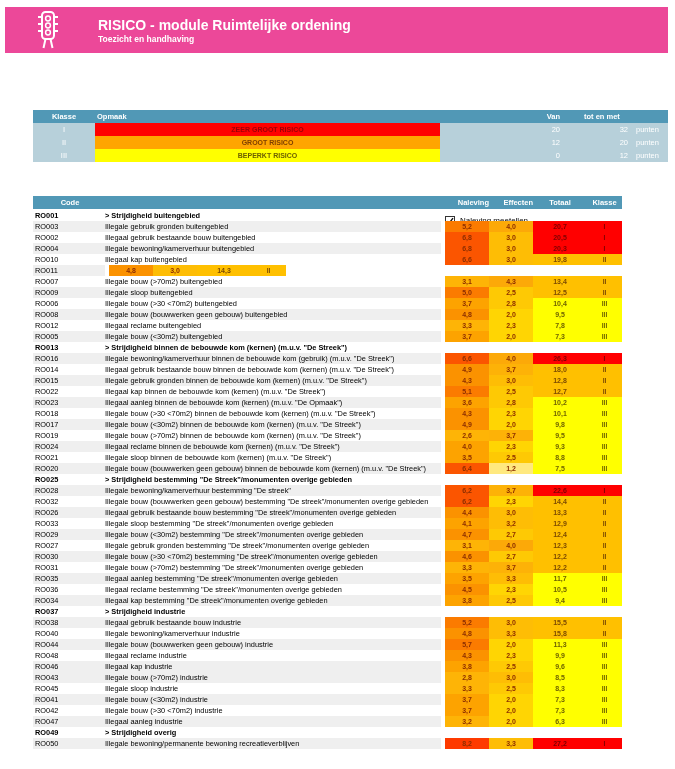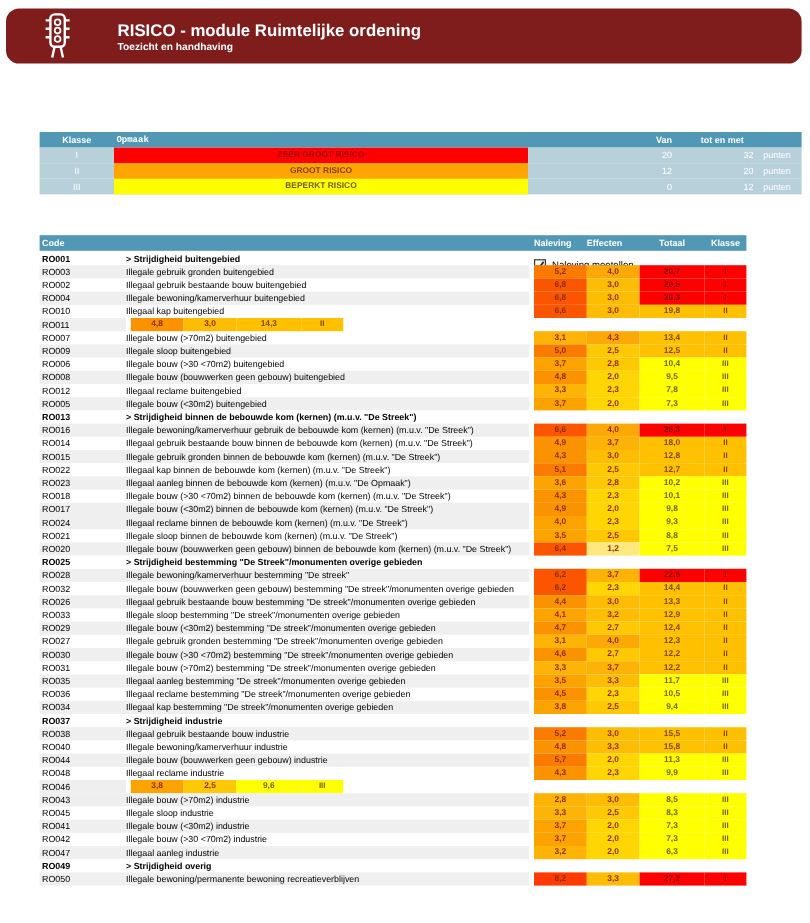--- a/index.html
+++ b/index.html
@@ -1,50 +1,50 @@
 <!DOCTYPE html>
 <html><head>
 <meta charset="utf-8">
 <style>
   html,body{margin:0;padding:0;}
   body{width:675px;height:769px;background:#fff;font-family:"Liberation Sans","DejaVu Sans",sans-serif;position:relative;overflow:hidden;}
   *{box-sizing:border-box;}
 
   
-  .topbar{position:absolute;left:5px;top:7px;width:663px;height:46px;background:#7f1d1d;display:flex;align-items:center;border-radius:11px;}
+  .topbar{position:absolute;left:5px;top:7px;width:663px;height:46px;background:#ec4899;display:flex;align-items:center;}
   .tl-icon{margin-left:29px;flex:0 0 auto;}
   .titles{margin-left:36px;color:#fff;}
   .title{font-size:14px;font-weight:bold;line-height:16px;}
   .subtitle{font-size:8.5px;font-weight:bold;line-height:10px;margin-top:1px;}
 
   
   .legend{position:absolute;left:33px;top:110px;width:635px;font-size:7.5px;}
   .lheader{display:flex;background:#5198b6;color:#fff;height:13px;align-items:center;font-weight:bold;}
   .lrow{display:flex;background:#b7d0da;color:#fff;height:13px;align-items:center;}
   .lc-klasse{width:62px;text-align:center;}
   .lc-opmaak{width:345px;}
-  .lheader .lc-opmaak{padding-left:2px;font-family:Liberation Mono, monospace;}
+  .lheader .lc-opmaak{padding-left:2px;}
   .lrow .lc-opmaak{height:13px;line-height:13px;text-align:center;font-weight:bold;font-size:7px;}
   .lc-sp{flex:1;}
   .lc-van{width:35px;text-align:right;}
   .lc-tot{width:68px;text-align:right;}
   .lheader .lc-tot{text-align:left;padding-left:24px;}
   .lc-punt{width:40px;padding-left:8px;}
 
   
   .cbrow{position:absolute;left:445px;top:176px;display:flex;align-items:flex-start;font-size:8px;color:#000;margin-top:40px;}
   .cb{width:10px;height:10px;border:1px solid #333;background:#fff;display:flex;align-items:center;justify-content:center;margin-right:5px;}
 
   
   .rtable{position:absolute;left:33px;top:196px;width:589px;}
   .rheader{display:flex;height:13px;background:#5198b6;color:#fff;font-weight:bold;font-size:7.5px;align-items:center;margin-bottom:1px;}
-  .h-code{width:72px;padding-left:2px;}
+  .h-code{width:72px;padding-left:2px;text-align:center;}
   .h-desc{width:336px;}
   .h-gap{width:4px;}
-  .h-nal,.h-eff{width:44px;text-align:left;}
+  .h-nal,.h-eff{width:44px;text-align:right;}
   .h-tot{width:54px;text-align:center;}
   .h-kla{width:35px;text-align:center;}
 
   .trow{display:flex;height:11px;font-size:7.4px;color:#000;}
   .c-code{width:72px;padding-left:2px;line-height:11px;}
   .c-desc{width:336px;line-height:11px;white-space:nowrap;overflow:hidden;}
   .c-gap{width:4px;background:#fff;}
   .c-val{width:44px;text-align:center;line-height:11px;font-weight:bold;font-size:7px;}
   .c-tot{width:54px;text-align:center;line-height:11px;font-weight:bold;font-size:7px;}
   .c-kla{width:35px;text-align:center;line-height:11px;font-weight:bold;font-size:6.6px;}
@@ -229,21 +229,21 @@
         <div class="c-tot" style="background: rgb(255, 255, 0); color: rgb(111, 99, 0);">7,3</div>
         <div class="c-kla" style="background: rgb(255, 255, 0); color: rgb(111, 99, 0);">III</div>
       </div>
       <div class="trow section">
         <div class="c-code">RO013</div>
         <div class="c-desc">&gt; Strijdigheid binnen de bebouwde kom (kernen) (m.u.v. "De Streek")</div>
         <div class="c-gap"></div>
       </div>
       <div class="trow alt">
         <div class="c-code">RO016</div>
-        <div class="c-desc">Illegale bewoning/kamerverhuur gebruik de bebouwde kom (kernen) (m.u.v. "De Streek")</div>
+        <div class="c-desc">Illegale bewoning/kamerverhuur binnen de bebouwde kom (gebruik) (m.u.v. "De Streek")</div>
         <div class="c-gap"></div>
         <div class="c-val" style="background: rgb(251, 85, 0); color: rgb(140, 46, 0);">6,6</div>
         <div class="c-val" style="background: rgb(252, 169, 8); color: rgb(140, 46, 0);">4,0</div>
         <div class="c-tot" style="background: rgb(255, 0, 0); color: rgb(127, 0, 0);">26,3</div>
         <div class="c-kla" style="background: rgb(255, 0, 0); color: rgb(127, 0, 0);">I</div>
       </div>
       <div class="trow">
         <div class="c-code">RO014</div>
         <div class="c-desc">Illegaal gebruik bestaande bouw binnen de bebouwde kom (kernen) (m.u.v. "De Streek")</div>
         <div class="c-gap"></div>
@@ -290,20 +290,29 @@
       </div>
       <div class="trow alt">
         <div class="c-code">RO017</div>
         <div class="c-desc">Illegale bouw (&lt;30m2) binnen de bebouwde kom (kernen) (m.u.v. "De Streek")</div>
         <div class="c-gap"></div>
         <div class="c-val" style="background: rgb(251, 146, 0); color: rgb(140, 46, 0);">4,9</div>
         <div class="c-val" style="background: rgb(255, 213, 3); color: rgb(140, 46, 0);">2,0</div>
         <div class="c-tot" style="background: rgb(255, 255, 0); color: rgb(111, 99, 0);">9,8</div>
         <div class="c-kla" style="background: rgb(255, 255, 0); color: rgb(111, 99, 0);">III</div>
       </div>
+      <div class="trow">
+        <div class="c-code">RO019</div>
+        <div class="c-desc">Illegale bouw (&gt;70m2) binnen de bebouwde kom (kernen) (m.u.v. "De Streek")</div>
+        <div class="c-gap"></div>
+        <div class="c-val" style="background: rgb(254, 180, 6); color: rgb(140, 46, 0);">2,6</div>
+        <div class="c-val" style="background: rgb(253, 178, 7); color: rgb(140, 46, 0);">3,7</div>
+        <div class="c-tot" style="background: rgb(255, 255, 0); color: rgb(111, 99, 0);">9,5</div>
+        <div class="c-kla" style="background: rgb(255, 255, 0); color: rgb(111, 99, 0);">III</div>
+      </div>
       <div class="trow alt">
         <div class="c-code">RO024</div>
         <div class="c-desc">Illegaal reclame binnen de bebouwde kom (kernen) (m.u.v. "De Streek")</div>
         <div class="c-gap"></div>
         <div class="c-val" style="background: rgb(253, 163, 0); color: rgb(140, 46, 0);">4,0</div>
         <div class="c-val" style="background: rgb(255, 213, 3); color: rgb(140, 46, 0);">2,3</div>
         <div class="c-tot" style="background: rgb(255, 255, 0); color: rgb(111, 99, 0);">9,3</div>
         <div class="c-kla" style="background: rgb(255, 255, 0); color: rgb(111, 99, 0);">III</div>
       </div>
       <div class="trow">
@@ -464,20 +473,21 @@
         <div class="c-code">RO048</div>
         <div class="c-desc">Illegaal reclame industrie</div>
         <div class="c-gap"></div>
         <div class="c-val" style="background: rgb(251, 146, 0); color: rgb(140, 46, 0);">4,3</div>
         <div class="c-val" style="background: rgb(255, 213, 3); color: rgb(140, 46, 0);">2,3</div>
         <div class="c-tot" style="background: rgb(255, 255, 0); color: rgb(111, 99, 0);">9,9</div>
         <div class="c-kla" style="background: rgb(255, 255, 0); color: rgb(111, 99, 0);">III</div>
       </div>
       <div class="trow alt">
         <div class="c-code">RO046</div>
+        <div class="c-desc">Illegaal kap industrie</div>
         <div class="c-gap"></div>
         <div class="c-val" style="background: rgb(253, 163, 0); color: rgb(140, 46, 0);">3,8</div>
         <div class="c-val" style="background: rgb(254, 201, 4); color: rgb(140, 46, 0);">2,5</div>
         <div class="c-tot" style="background: rgb(255, 255, 0); color: rgb(111, 99, 0);">9,6</div>
         <div class="c-kla" style="background: rgb(255, 255, 0); color: rgb(111, 99, 0);">III</div>
       </div>
       <div class="trow alt">
         <div class="c-code">RO043</div>
         <div class="c-desc">Illegale bouw (&gt;70m2) industrie</div>
         <div class="c-gap"></div>

